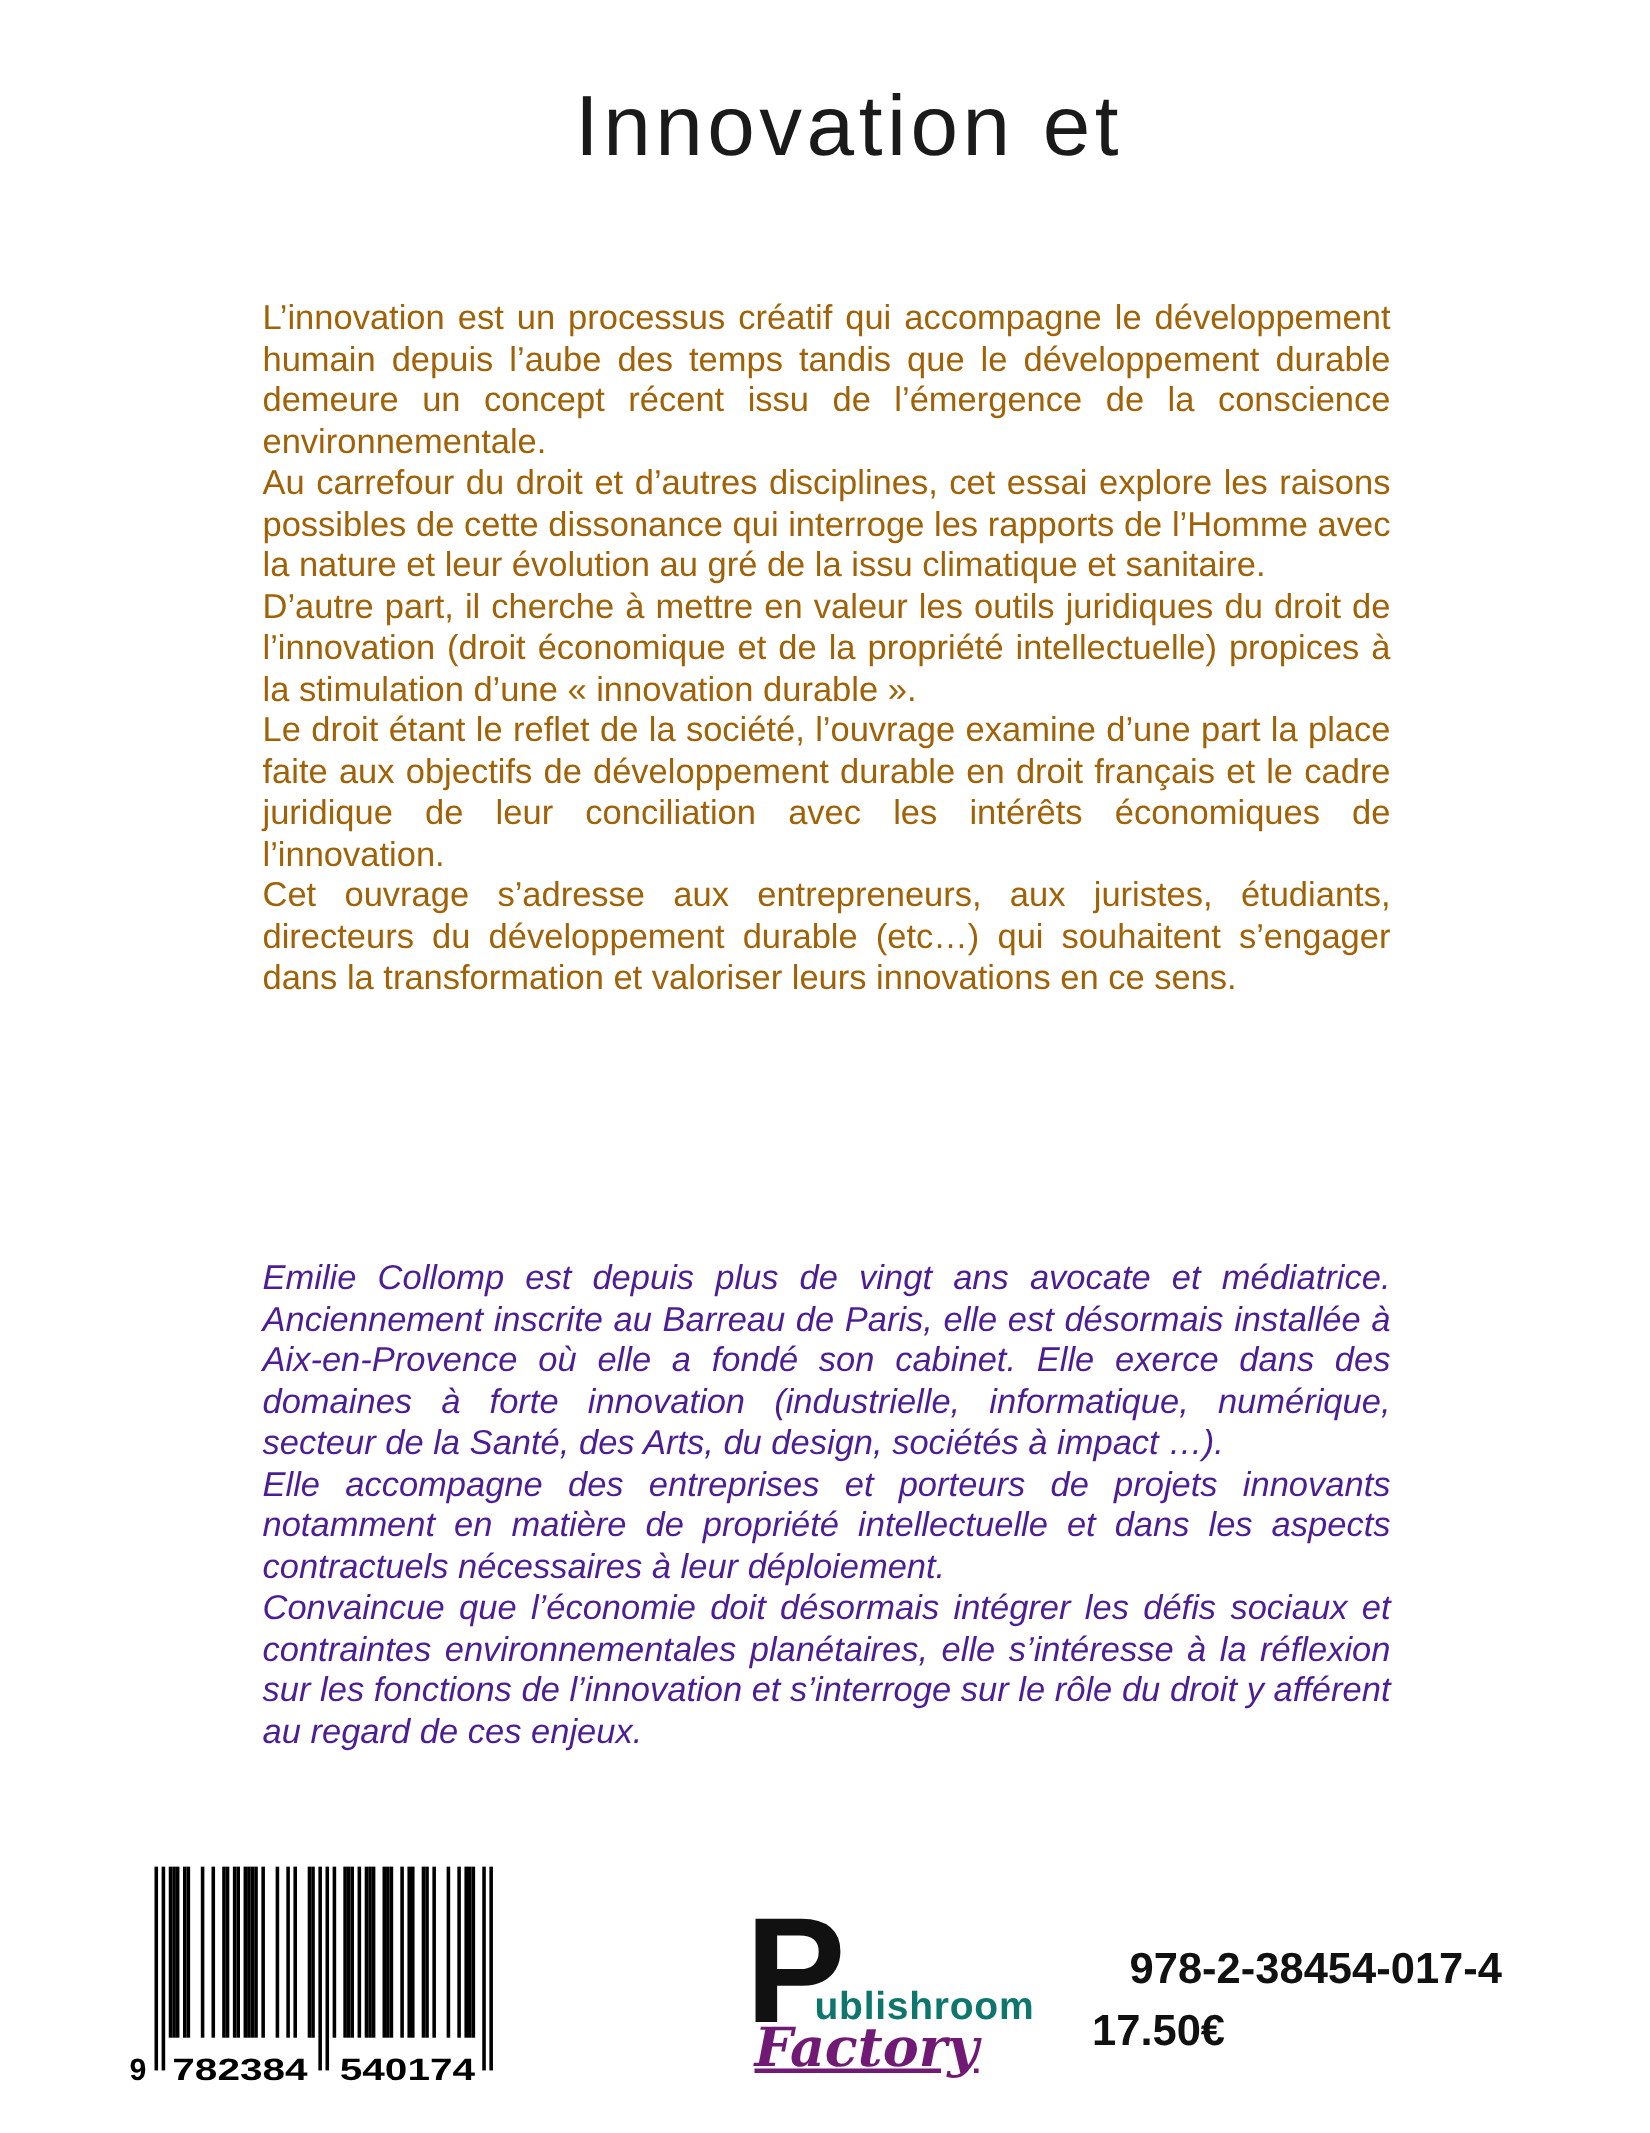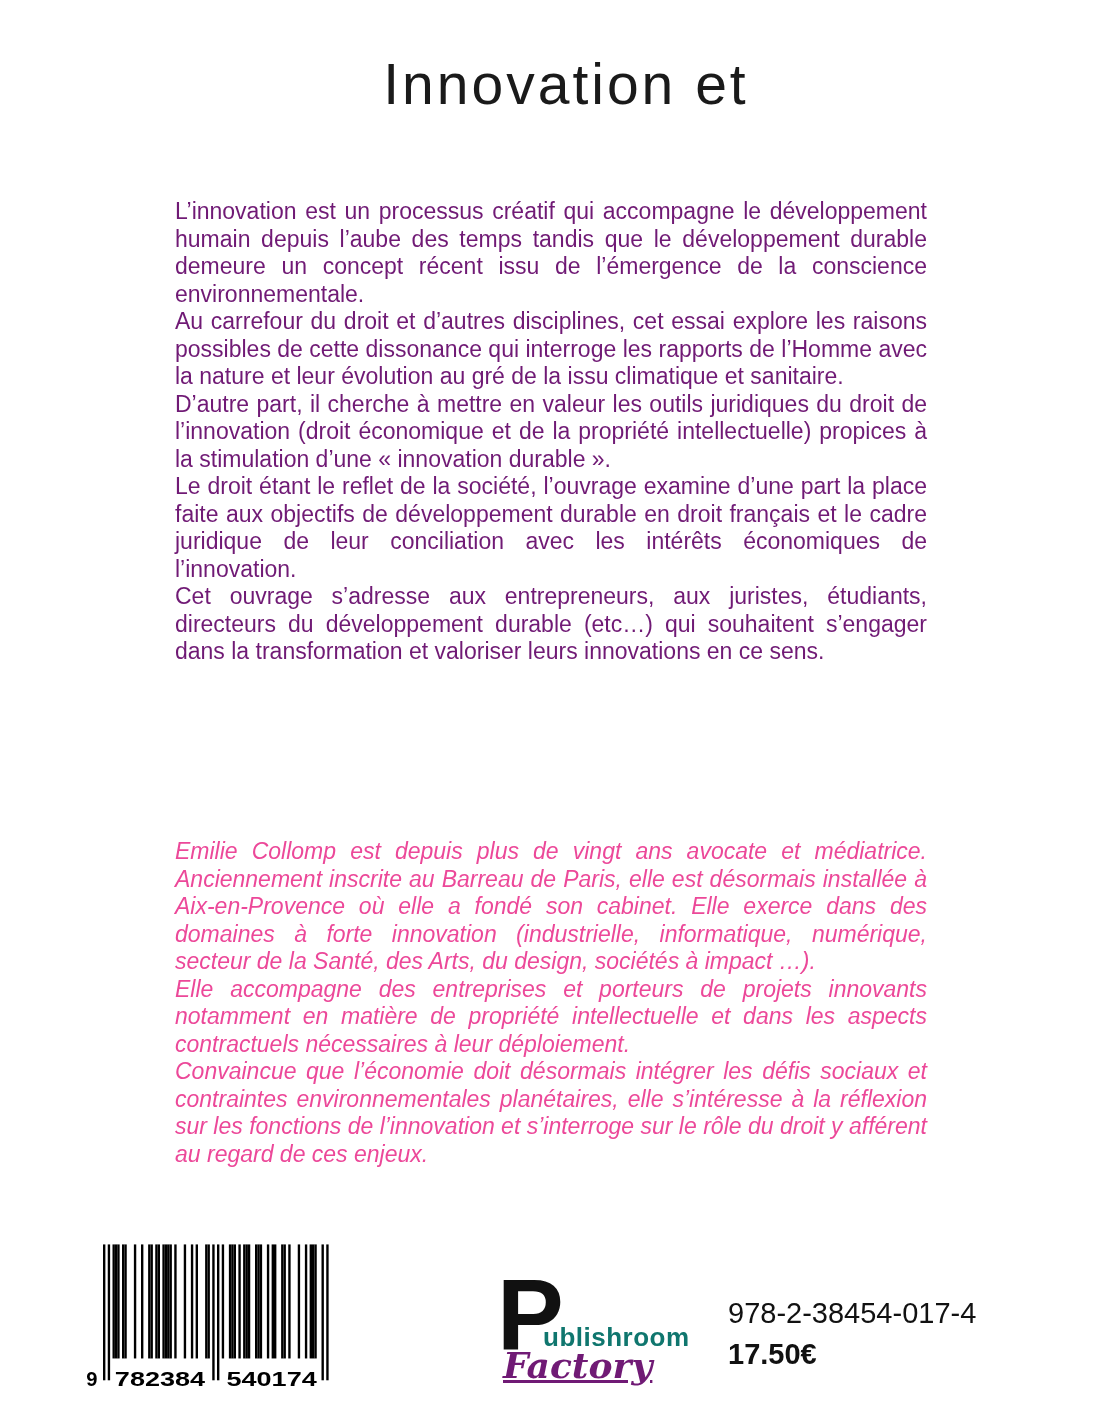--- a/index.html
+++ b/index.html
@@ -22,31 +22,31 @@
     letter-spacing: 3px;
     color: #1a1a1a;
     margin-left: 32px;
   }
 
   
   .synopsis {
     position: absolute; top: 198px; left: 175px; width: 752px;
     font-size: 23px; line-height: 27.5px;
     text-align: justify;
-    color: #701a75;
+    color: #a16207;
   }
   .synopsis p { margin: 0; }
 
   
   .bio {
     position: absolute; top: 838px; left: 175px; width: 752px;
     font-size: 23px; line-height: 27.5px;
     font-style: italic;
     text-align: justify;
-    color: #ec4899;
+    color: #4c1d95;
   }
   .bio p { margin: 0; }
 
   
   .barcode {
     position: absolute; left: 84px; top: 1242px;
     width: 266px; height: 148px;
   }
   .barcode svg { width: 100%; height: 100%; display: block; }
   .barcode rect { fill: #000000; }
@@ -72,21 +72,21 @@
     position: absolute; left: 6px; top: 66px;
     font-size: 36px; font-weight: bold; font-style: italic;
     font-family: "DejaVu Serif", serif;
   }
 
   .pricing {
     position: absolute; left: 728px; top: 1293px;
     font-size: 29px; line-height: 41px;
     color: #111111;
   }
-  .pricing .isbn { font-weight: normal; }
+  .pricing .isbn { font-weight: bold; margin-left: 25px; }
   .pricing .price { font-weight: bold; }
 </style>
 </head>
 <body>
 
 <div class="cover">
 
   <header class="title">
     <div>Innovation et</div>
   </header>

